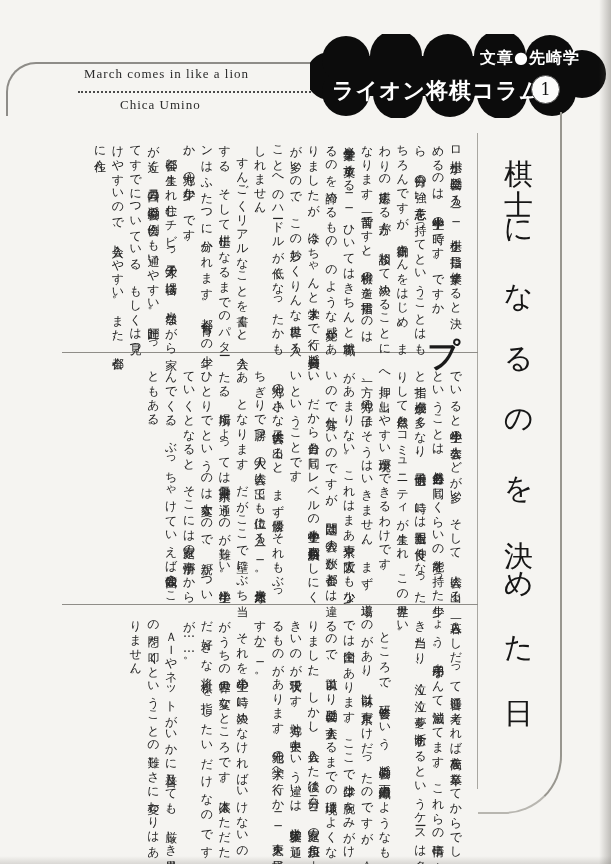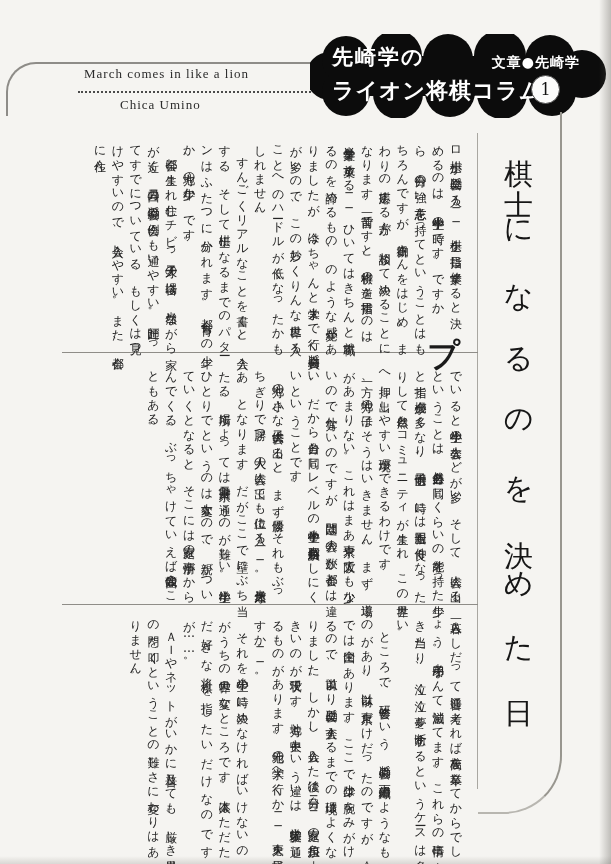--- a/index.html
+++ b/index.html
@@ -28,21 +28,21 @@
     border-top:2px dotted #4a4a4a;
   }
 
   
   .badge{left:310px;top:34px;width:296px;height:84px;}
   .badge svg{position:absolute;left:0;top:0;width:100%;height:100%;}
   .badge-text{position:absolute;color:#fff;font-weight:bold;
     font-family:"DejaVu Serif","Liberation Serif",serif;white-space:nowrap;}
   .badge-line1{left:22px;top:9px;font-size:21px;letter-spacing:2px;}
   .badge-line2{left:22px;top:42px;font-size:22px;letter-spacing:1px;}
-  .badge-credit{right:26px;top:20px;font-size:14px;letter-spacing:1px;margin-left:48px;}
+  .badge-credit{right:26px;top:14px;font-size:16px;letter-spacing:1px;margin-left:48px;}
   .issue-circle{
     position:absolute;left:221px;top:41px;width:27px;height:27px;
     background:#fcfcfb;border:1.5px solid #4e4e4e;border-radius:50%;
     font-size:16px;line-height:27px;text-align:center;color:#111;
     font-family:"DejaVu Serif","Liberation Serif",serif;
   }
 
   
   .frame-right{
     left:478px;top:112px;width:82px;height:700px;
@@ -112,21 +112,20 @@
       <circle cx="240" cy="26" r="25"></circle>
       <circle cx="272" cy="40" r="24"></circle>
       <circle cx="36" cy="58" r="24"></circle>
       <circle cx="88" cy="60" r="25"></circle>
       <circle cx="140" cy="58" r="25"></circle>
       <circle cx="192" cy="60" r="25"></circle>
       <circle cx="242" cy="58" r="24"></circle>
       <rect x="20" y="22" width="256" height="40"></rect>
     </g>
   </svg>
-  <div class="badge-text badge-line1">先崎学の</div>
   <div class="badge-text badge-credit">文章●先崎学</div>
   <div class="badge-text badge-line2">ライオン将棋コラム</div>
   <div class="issue-circle">1</div>
 </div>
 
 <div class="abs frame-right"></div>
 <div class="abs title-rule"></div>
 <div class="abs band-sep band-sep-1"></div>
 <div class="abs band-sep band-sep-2"></div>
 

